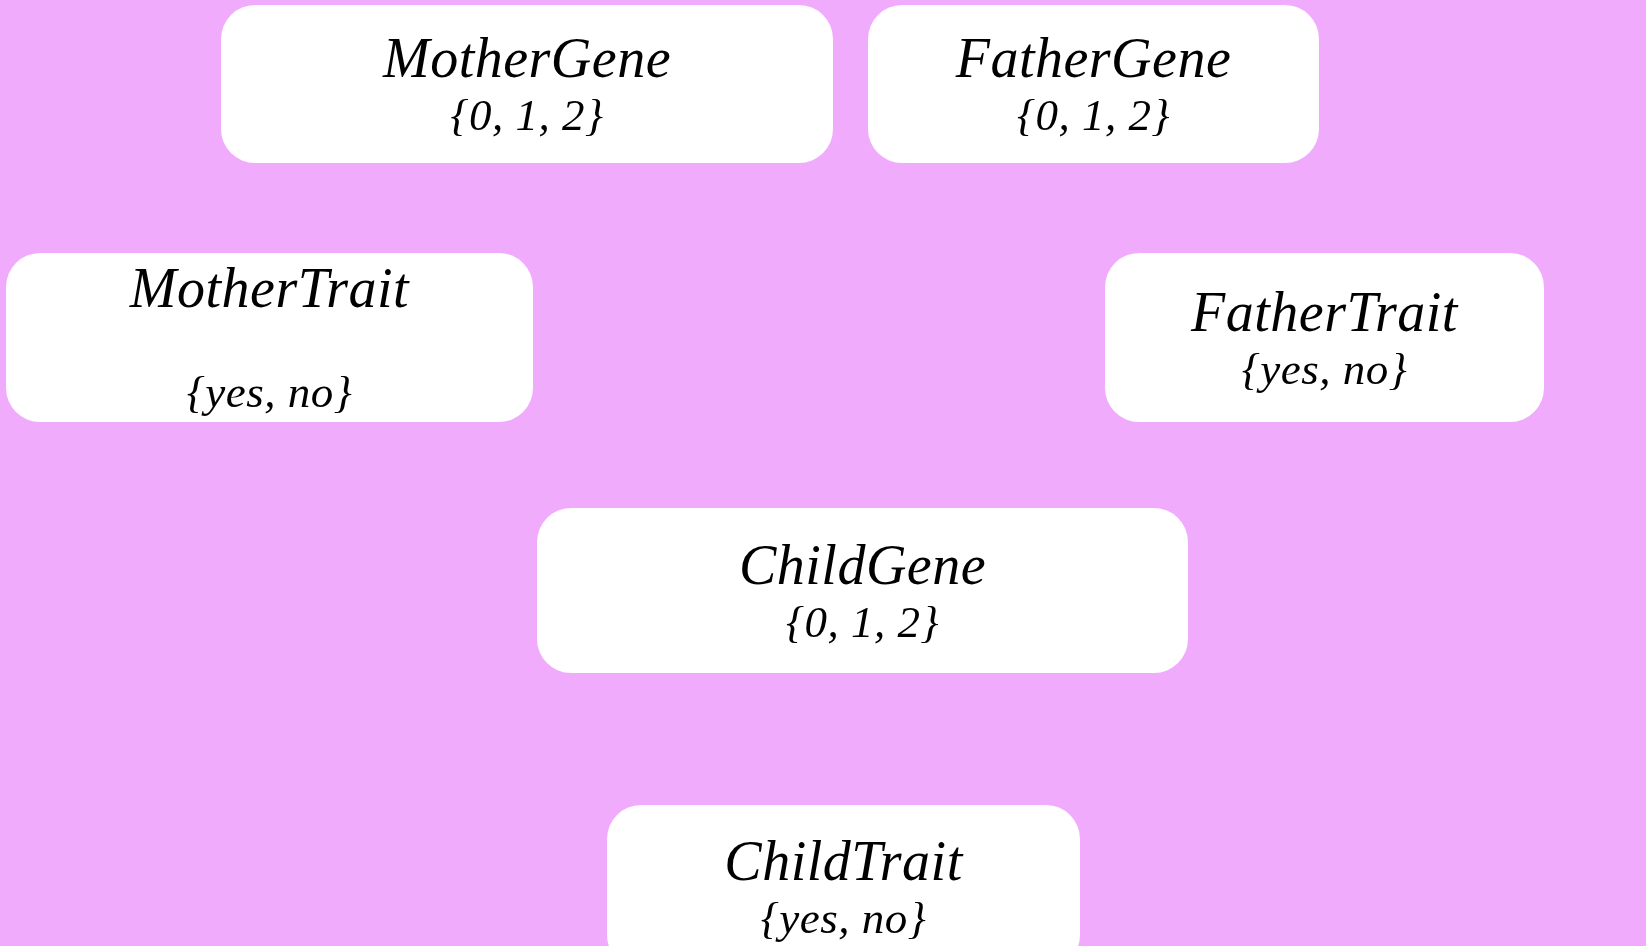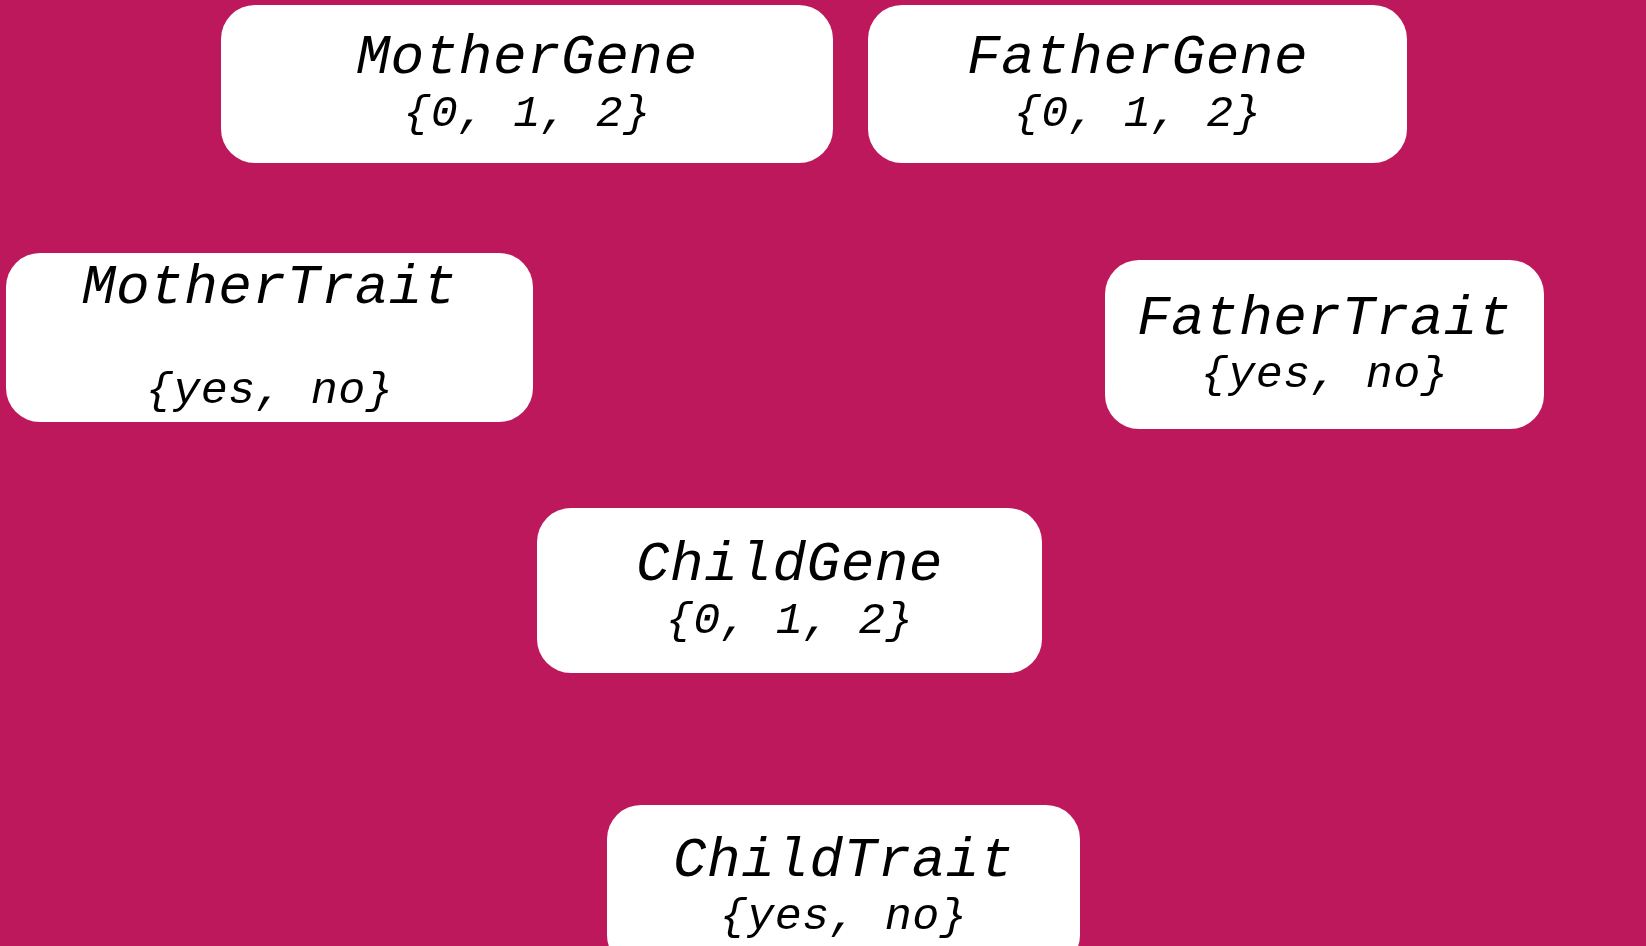--- a/index.html
+++ b/index.html
@@ -4,23 +4,23 @@
 <style>
   html, body {
     margin: 0;
     padding: 0;
     background: #000000;
   }
   #canvas {
     position: relative;
     width: 1646px;
     height: 946px;
-    background: #be185d;
+    background: #f0abfc;
     overflow: hidden;
-    font-family: Liberation Mono, monospace;
+    font-family: Liberation Serif, serif;
   }
   .node {
     position: absolute;
     background: #ffffff;
     border-radius: 34px;
     display: flex;
     flex-direction: column;
     align-items: center;
     justify-content: center;
     box-sizing: border-box;
@@ -35,24 +35,24 @@
   }
   .node-domain {
     font-style: italic;
     font-size: 45px;
     letter-spacing: 0.5px;
     white-space: nowrap;
   }
 
   
   #node-mother-gene  { left: 221px; top: 5px;   width: 612px; height: 158px; }
-  #node-father-gene  { left: 868px; top: 5px;   width: 539px; height: 158px; }
+  #node-father-gene  { left: 868px; top: 5px;   width: 451px; height: 158px; }
   #node-mother-trait { left: 6px;   top: 253px; width: 527px; height: 169px; gap: 47px; }
-  #node-father-trait { left: 1105px;top: 260px; width: 439px; height: 169px; }
-  #node-child-gene   { left: 537px; top: 508px; width: 505px; height: 165px; }
+  #node-father-trait { left: 1105px;top: 253px; width: 439px; height: 169px; }
+  #node-child-gene   { left: 537px; top: 508px; width: 651px; height: 165px; }
   #node-child-trait  { left: 607px; top: 773px; width: 473px; height: 164px; margin-top: 32px; }
 </style>
 </head>
 <body>
 
 <div id="canvas">
 
   <div class="node" id="node-mother-gene">
     <div class="node-name">MotherGene</div>
     <div class="node-domain">{0, 1, 2}</div>

